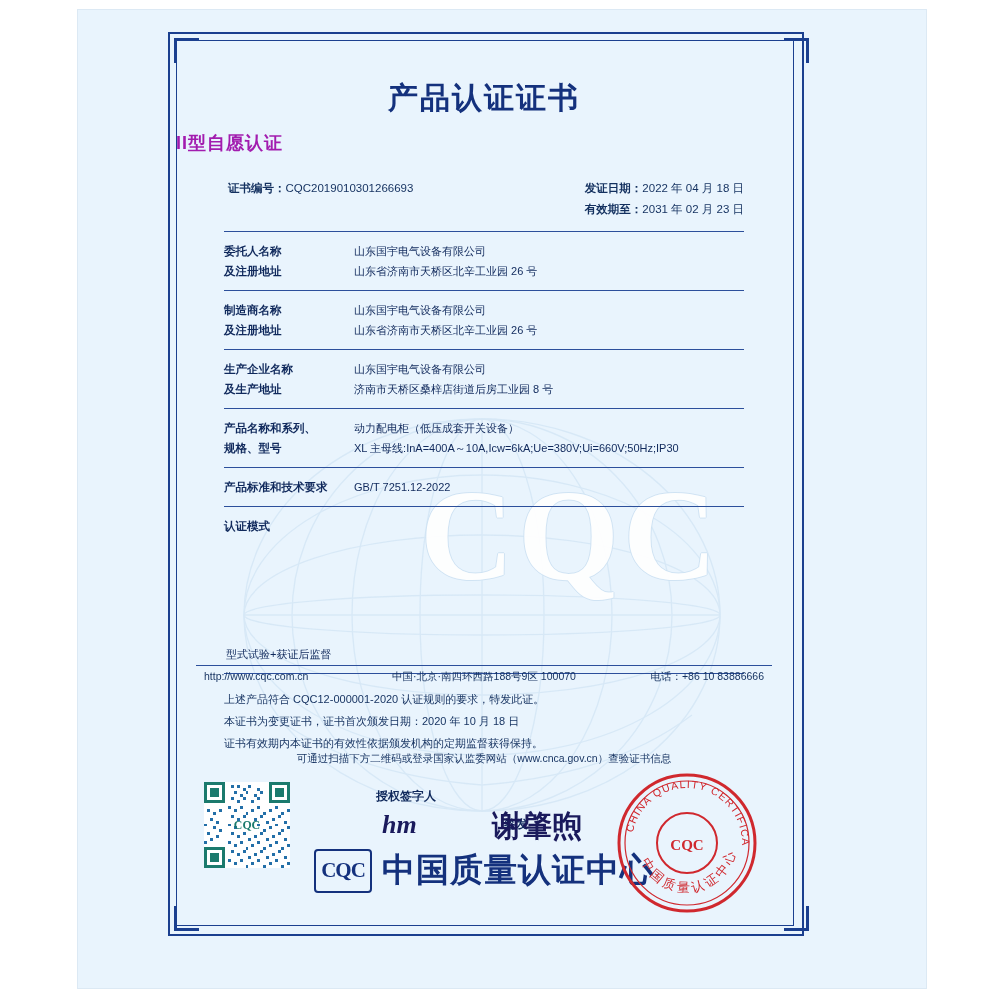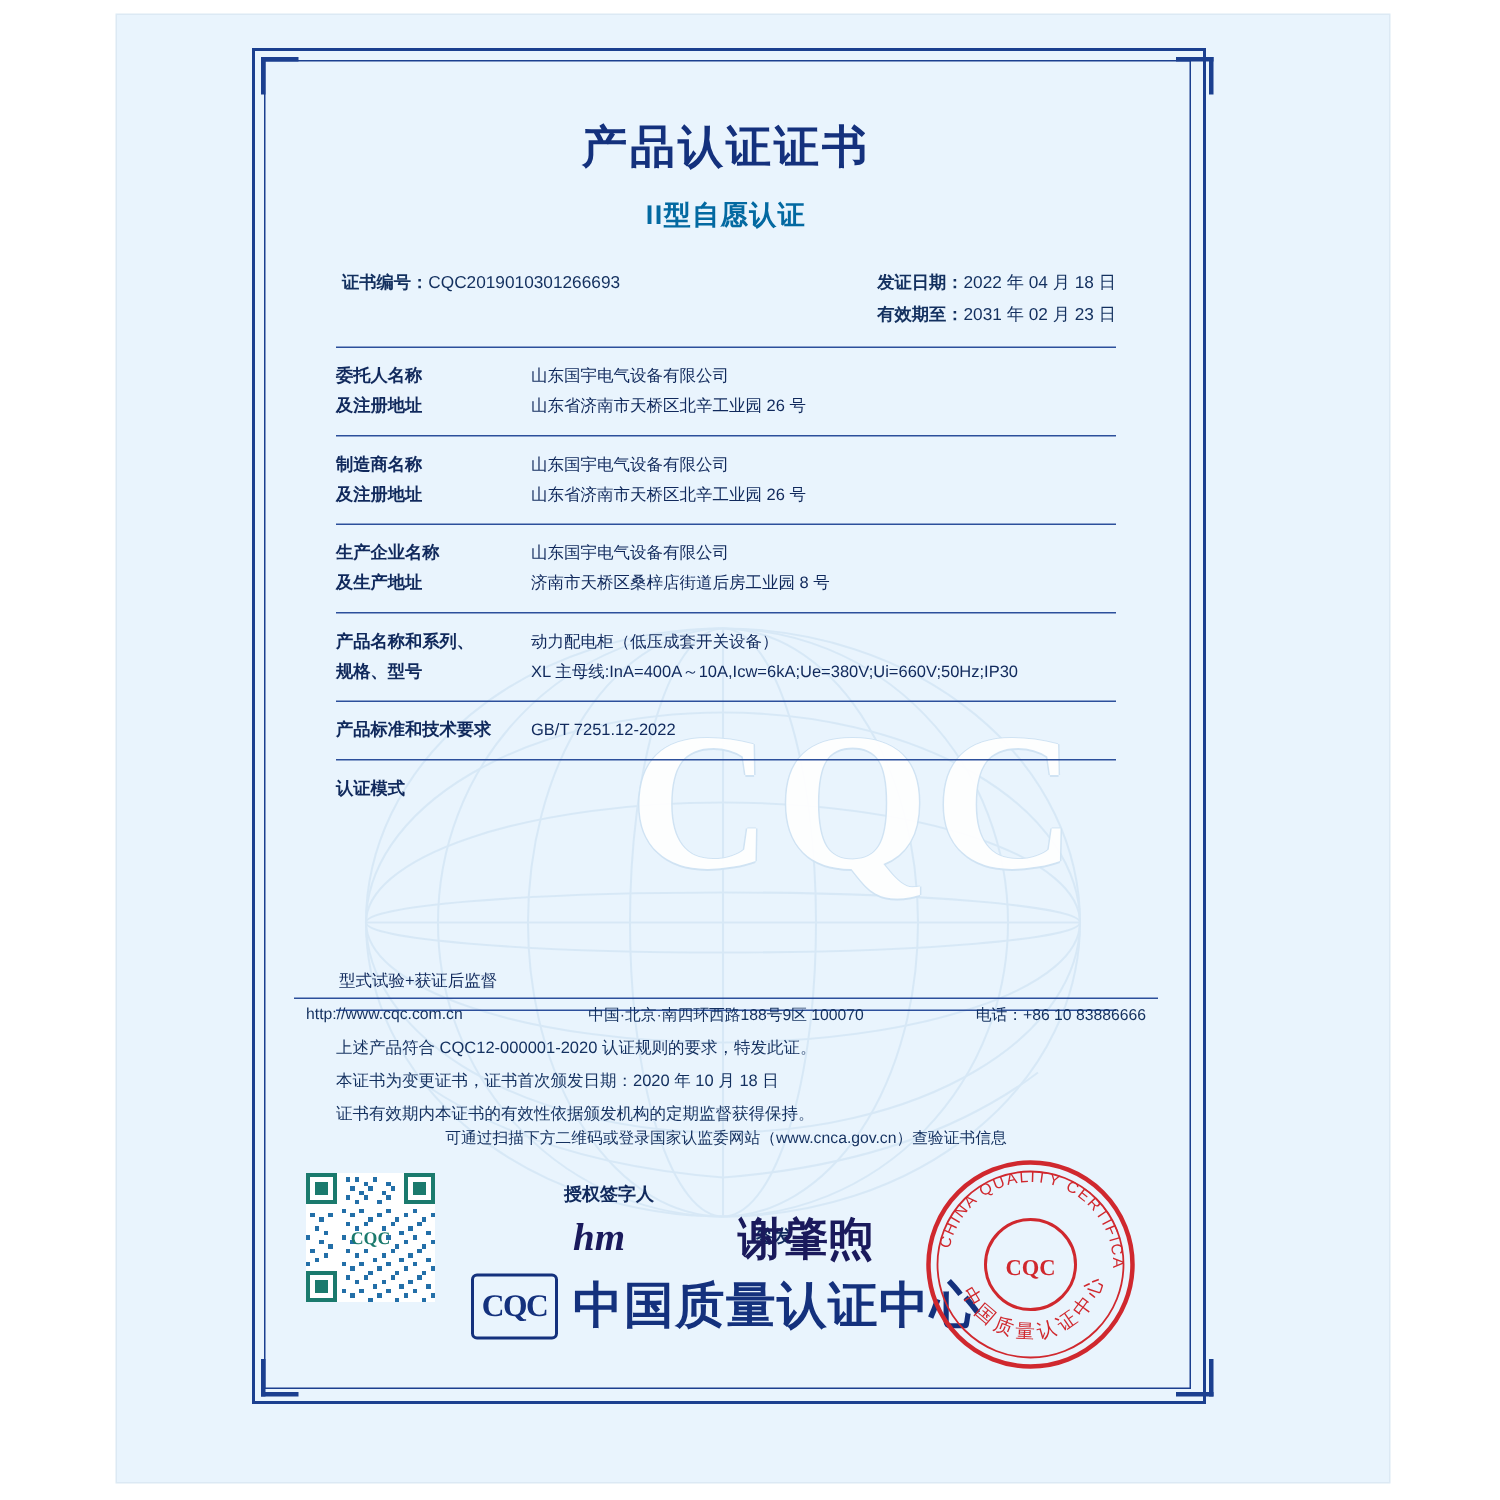--- a/index.html
+++ b/index.html
@@ -95,25 +95,25 @@
   .title {
     text-align: center;
     margin-top: 38px;
     font-family: "Liberation Sans", sans-serif;
     font-size: 30px;
     font-weight: bold;
     color: #14317d;
     letter-spacing: 2px;
   }
   .subtitle {
-    text-align: center;
+    text-align: left;
     margin-top: 12px;
     font-size: 18px;
     font-weight: bold;
-    color: #0369a1;
+    color: #a21caf;
     letter-spacing: 1px;
   }
 
   .meta {
     position: relative;
     margin-top: 26px;
     height: 44px;
     font-size: 11.5px;
     color: #13305f;
   }

